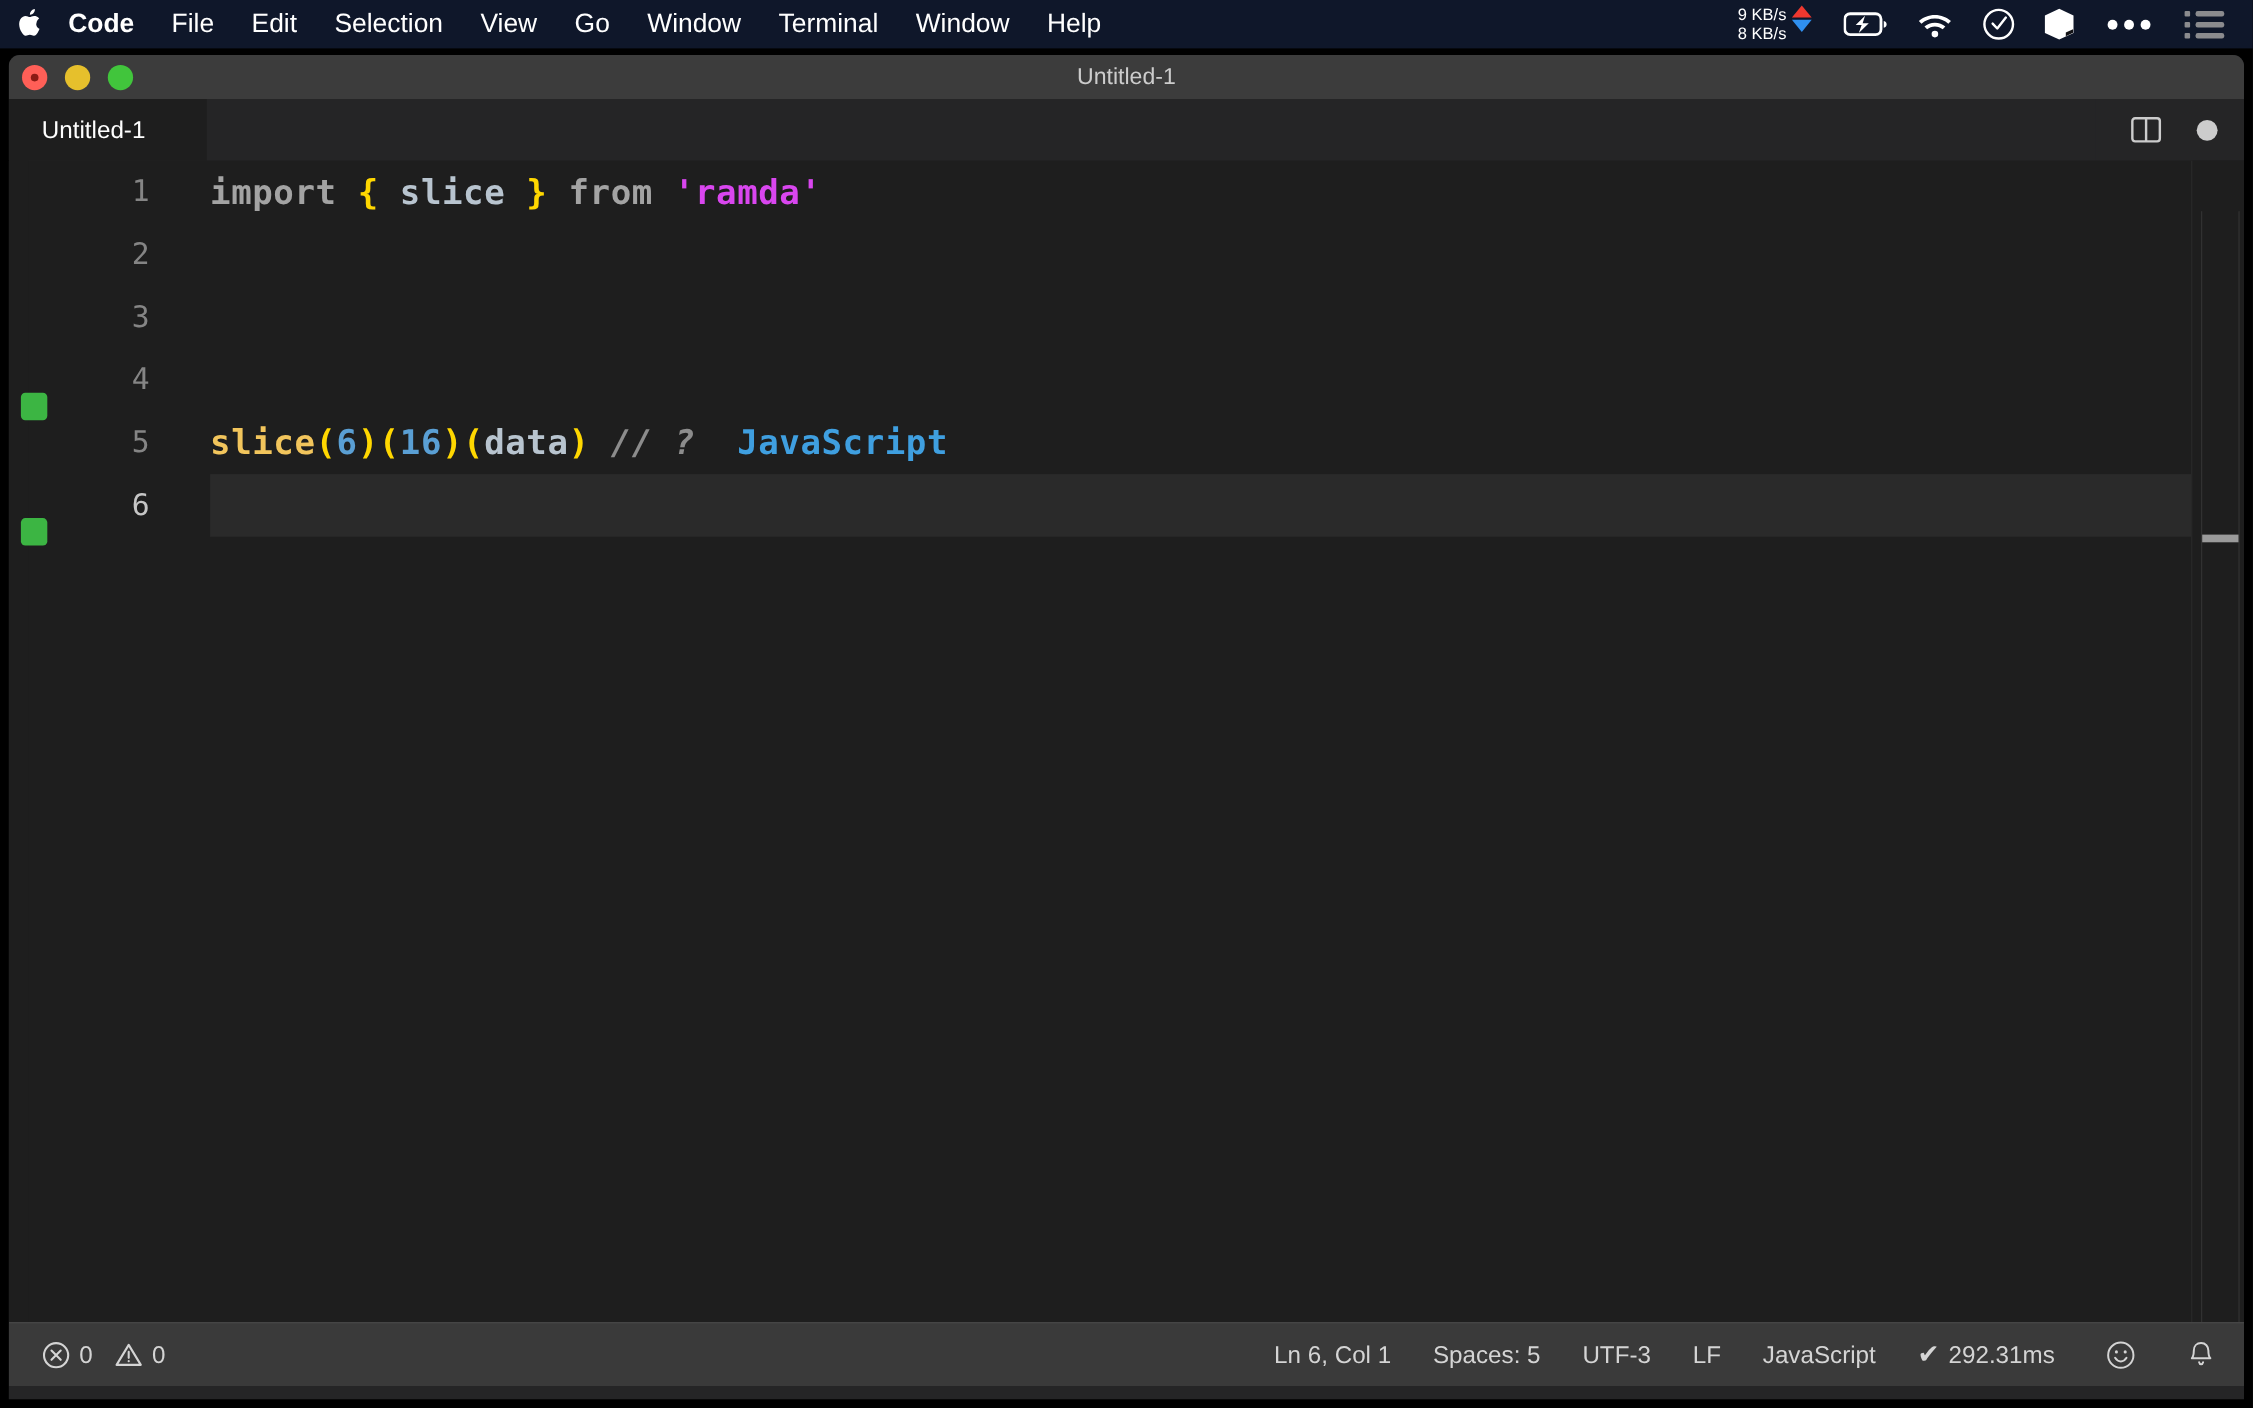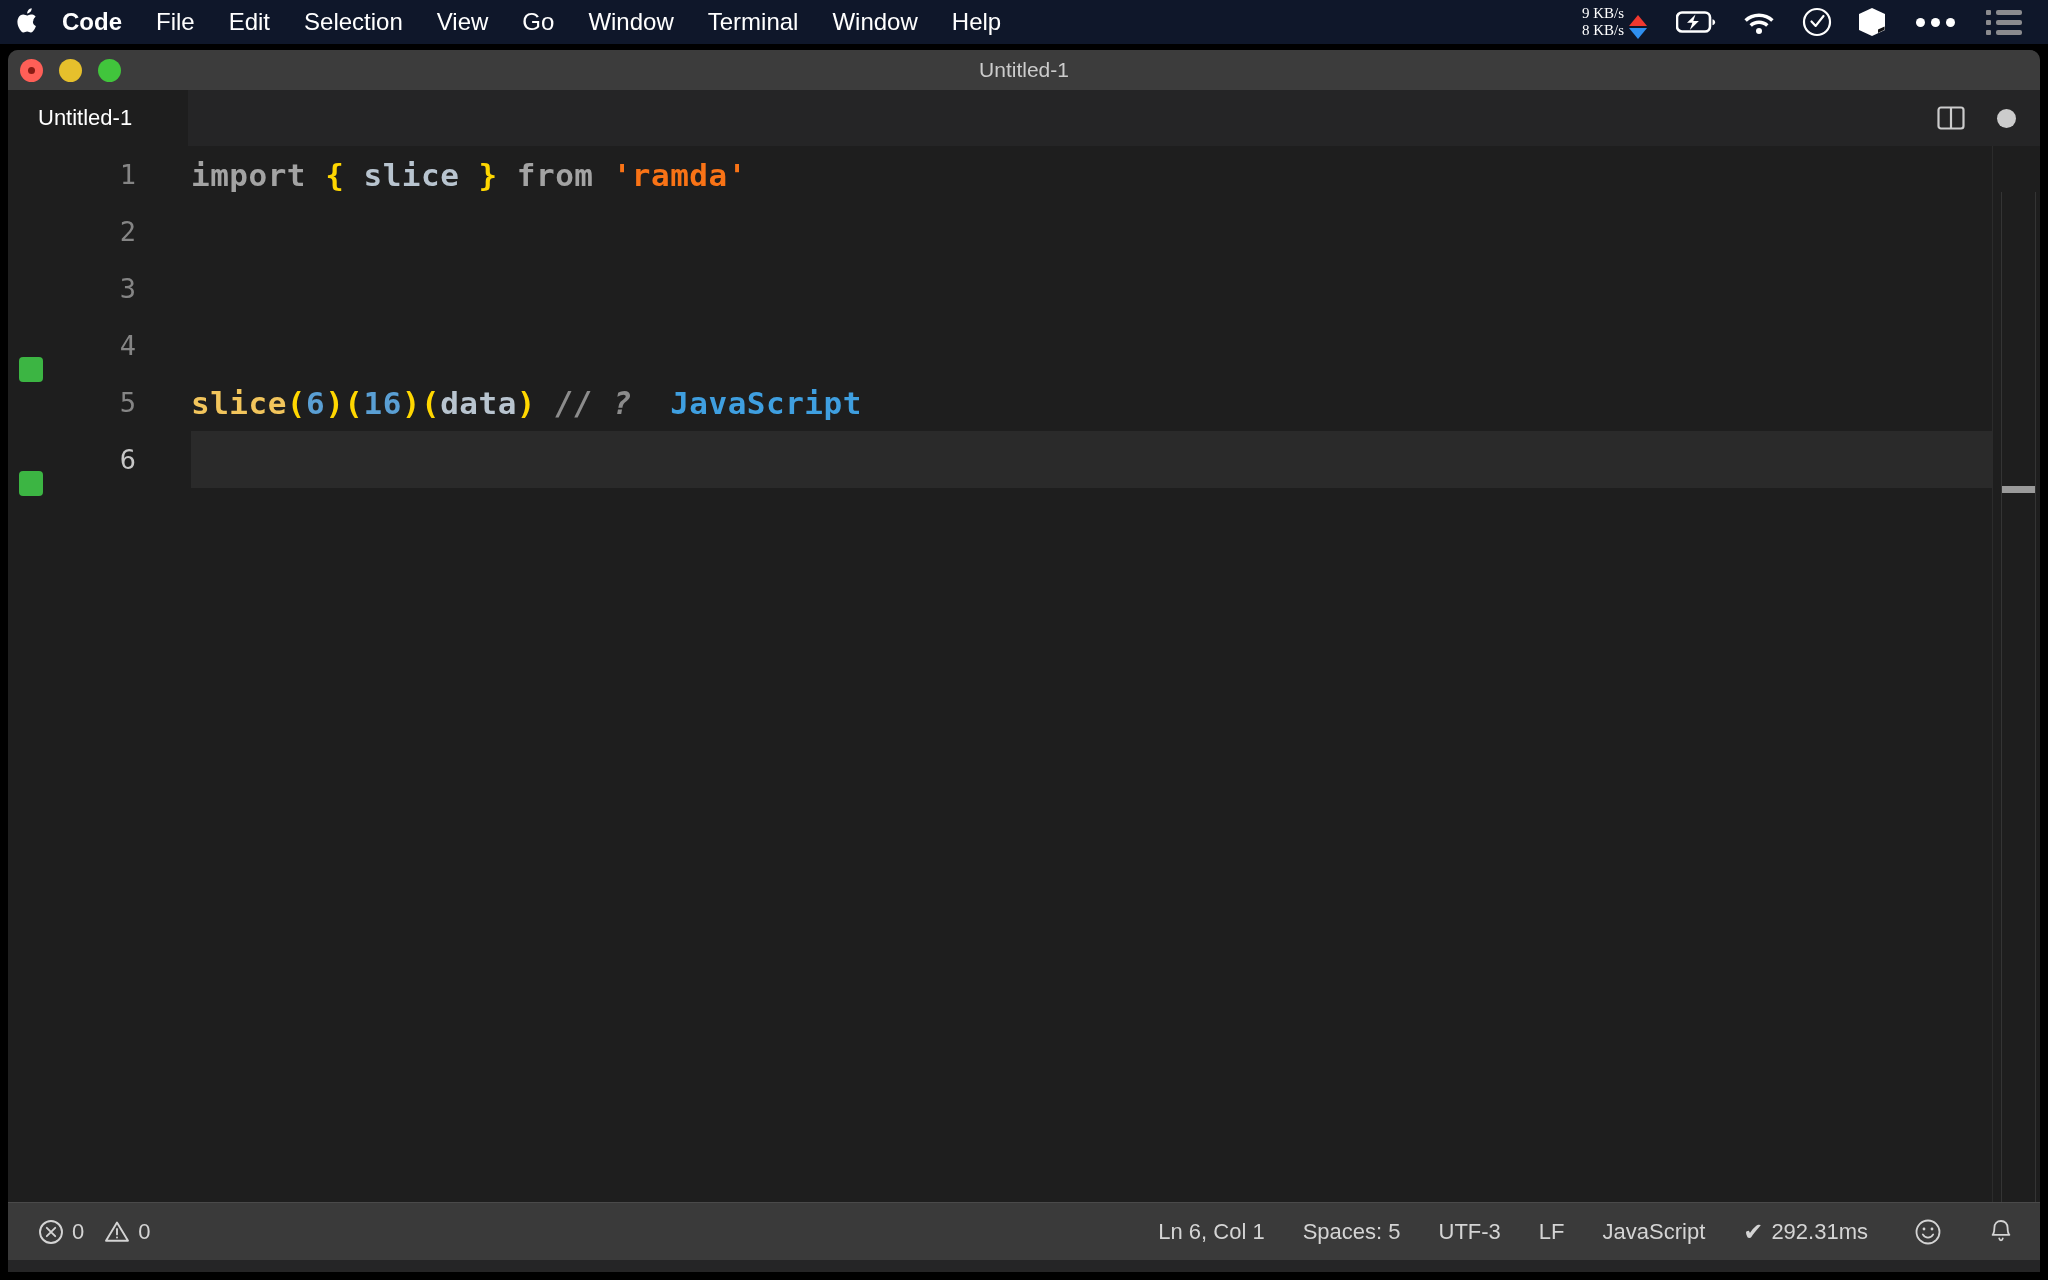--- a/index.html
+++ b/index.html
@@ -24,21 +24,21 @@
   .mb-apple svg{ width:23px; height:27px; fill:#fff; }
   .mb-item{
     font-size:24px; padding:0 17px; line-height:44px; white-space:nowrap;
     color:#ffffff;
   }
   .mb-item.bold{ font-weight:bold; padding-left:6px; }
   .mb-spacer{ flex:1 1 auto; }
 
   .mb-right{ display:flex; align-items:center; padding-right:14px; }
   .mb-net{
-    display:flex; align-items:flex-end; margin-right:16px;font-family:Liberation Serif, serif;
+    display:flex; align-items:flex-start; margin-right:16px;
   }
   .mb-net-text{
     font-size:15px; line-height:17px; text-align:right; font-weight:500;
     color:#ffffff; margin-right:5px;
   }
   .mb-net-arrows{ display:flex; flex-direction:column; align-items:center; }
   .tri-up{
     width:0;height:0;border-left:9px solid transparent;border-right:9px solid transparent;
     border-bottom:11px solid #f0382f; margin-bottom:2px;
   }
@@ -122,21 +122,21 @@
   }
   .line.current .ln{ color:#c6c6c6; }
   .code{
     margin-left:55px; font-family:"DejaVu Sans Mono", monospace;
     font-size:31px; letter-spacing:0.5px; white-space:pre; position:relative; z-index:1;
     font-weight:bold;
   }
   .kw{ color:#a3a3a3; }
   .brace{ color:#ffd700; }
   .ident{ color:#b8c4cf; }
-  .str{ color:#f97316; }
+  .str{ color:#d946ef; }
   .fn{ color:#f2c55c; }
   .num{ color:#5a9fd4; }
   .op{ color:#cfcfcf; }
   .cmt{ color:#8c8c8c; font-style:italic; font-weight:bold; }
   .inline-res{ color:#3f9fe0; }
 
   
   #overview{
     position:absolute; right:0; top:0; width:48px; height:100%;
     background:#1e1e1e; border-left:1px solid #2b2b2b;

